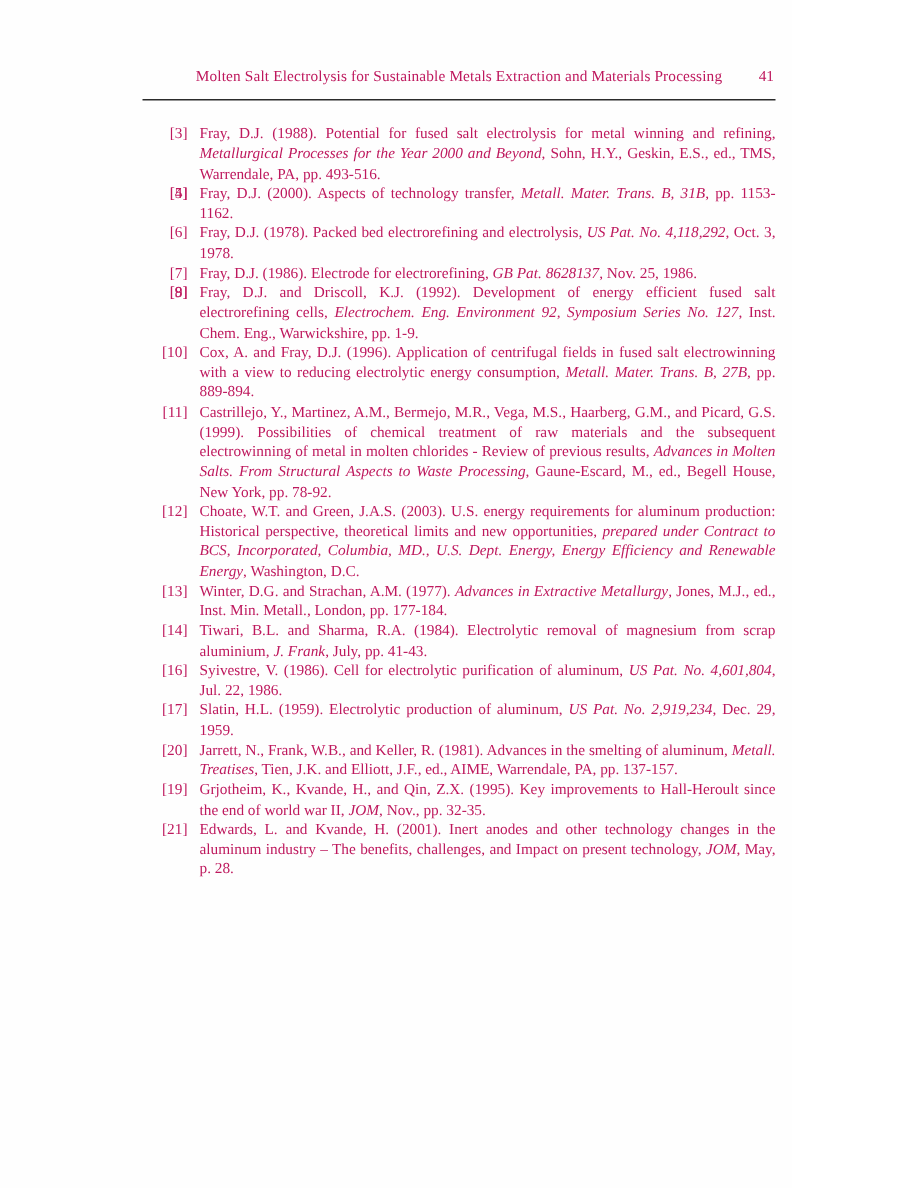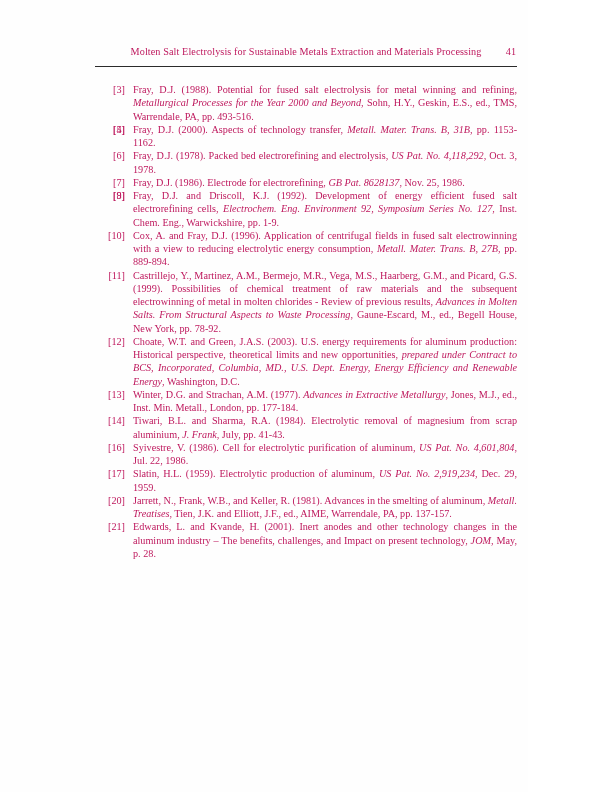--- a/index.html
+++ b/index.html
@@ -82,16 +82,17 @@
       <div class="ref"><span class="ref-num">[8]</span></div>
       <div class="ref"><span class="ref-num">[9]</span><span class="ref-text"><span>Fray, D.J. and Driscoll, K.J. (1992). Development of energy efficient fused salt electrorefining cells, </span><i>Electrochem. Eng. Environment 92, Symposium Series No. 127</i><span>, Inst. Chem. Eng., Warwickshire, pp. 1-9.</span></span></div>
       <div class="ref"><span class="ref-num">[10]</span><span class="ref-text"><span>Cox, A. and Fray, D.J. (1996). Application of centrifugal fields in fused salt electrowinning with a view to reducing electrolytic energy consumption, </span><i>Metall. Mater. Trans. B, 27B</i><span>, pp. 889-894.</span></span></div>
       <div class="ref"><span class="ref-num">[11]</span><span class="ref-text"><span>Castrillejo, Y., Martinez, A.M., Bermejo, M.R., Vega, M.S., Haarberg, G.M., and Picard, G.S. (1999). Possibilities of chemical treatment of raw materials and the subsequent electrowinning of metal in molten chlorides - Review of previous results, </span><i>Advances in Molten Salts. From Structural Aspects to Waste Processing</i><span>, Gaune-Escard, M., ed., Begell House, New York, pp. 78-92.</span></span></div>
       <div class="ref"><span class="ref-num">[12]</span><span class="ref-text"><span>Choate, W.T. and Green, J.A.S. (2003). U.S. energy requirements for aluminum production: Historical perspective, theoretical limits and new opportunities, </span><i>prepared under Contract to BCS, Incorporated, Columbia, MD., U.S. Dept. Energy, Energy Efficiency and Renewable Energy</i><span>, Washington, D.C.</span></span></div>
       <div class="ref"><span class="ref-num">[13]</span><span class="ref-text"><span>Winter, D.G. and Strachan, A.M. (1977). </span><i>Advances in Extractive Metallurgy</i><span>, Jones, M.J., ed., Inst. Min. Metall., London, pp. 177-184.</span></span></div>
       <div class="ref"><span class="ref-num">[14]</span><span class="ref-text"><span>Tiwari, B.L. and Sharma, R.A. (1984). Electrolytic removal of magnesium from scrap aluminium, </span><i>J. Frank</i><span>, July, pp. 41-43.</span></span></div>
       <div class="ref"><span class="ref-num">[16]</span><span class="ref-text"><span>Syivestre, V. (1986). Cell for electrolytic purification of aluminum, </span><i>US Pat. No. 4,601,804</i><span>, Jul. 22, 1986.</span></span></div>
       <div class="ref"><span class="ref-num">[17]</span><span class="ref-text"><span>Slatin, H.L. (1959). Electrolytic production of aluminum, </span><i>US Pat. No. 2,919,234</i><span>, Dec. 29, 1959.</span></span></div>
       <div class="ref"><span class="ref-num">[20]</span><span class="ref-text"><span>Jarrett, N., Frank, W.B., and Keller, R. (1981). Advances in the smelting of aluminum, </span><i>Metall. Treatises</i><span>, Tien, J.K. and Elliott, J.F., ed., AIME, Warrendale, PA, pp. 137-157.</span></span></div>
+      <div class="ref"><span class="ref-num">[19]</span><span class="ref-text"><span>Grjotheim, K., Kvande, H., and Qin, Z.X. (1995). Key improvements to Hall-Heroult since the end of world war II, </span><i>JOM</i><span>, Nov., pp. 32-35.</span></span></div>
       <div class="ref"><span class="ref-num">[21]</span><span class="ref-text"><span>Edwards, L. and Kvande, H. (2001). Inert anodes and other technology changes in the aluminum industry – The benefits, challenges, and Impact on present technology, </span><i>JOM</i><span>, May, p. 28.</span></span></div>
     </div>
 
 </div>
 
 </body></html>

